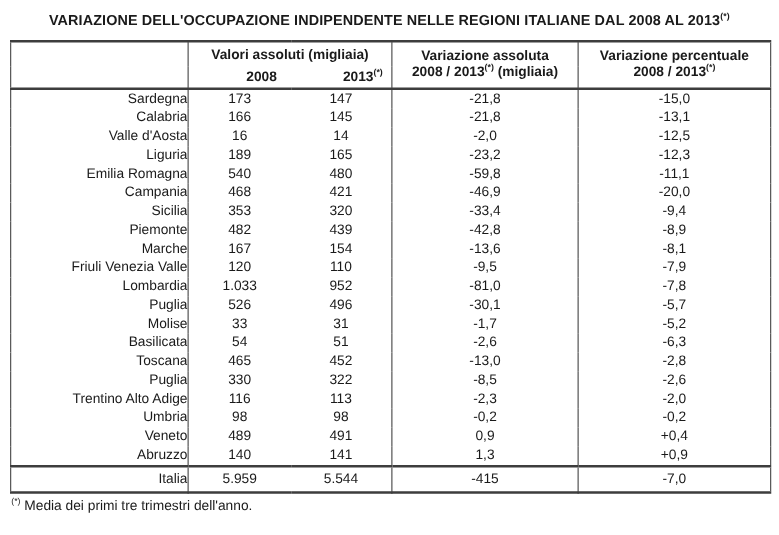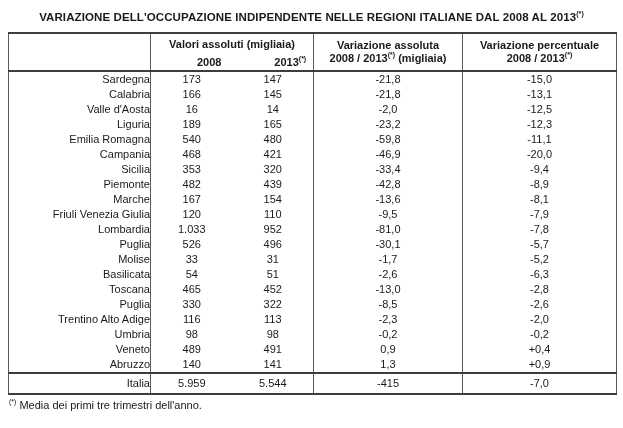--- a/index.html
+++ b/index.html
@@ -130,21 +130,21 @@
           <td class="num bl">-8,9</td>
         </tr>
         <tr>
           <td class="region">Marche</td>
           <td class="num bl">167</td>
           <td class="num">154</td>
           <td class="num bl">-13,6</td>
           <td class="num bl">-8,1</td>
         </tr>
         <tr>
-          <td class="region">Friuli Venezia Giulia</td>
+          <td class="region">Friuli Venezia Valle</td>
           <td class="num bl">120</td>
           <td class="num">110</td>
           <td class="num bl">-9,5</td>
           <td class="num bl">-7,9</td>
         </tr>
         <tr>
           <td class="region">Lombardia</td>
           <td class="num bl">1.033</td>
           <td class="num">952</td>
           <td class="num bl">-81,0</td>

